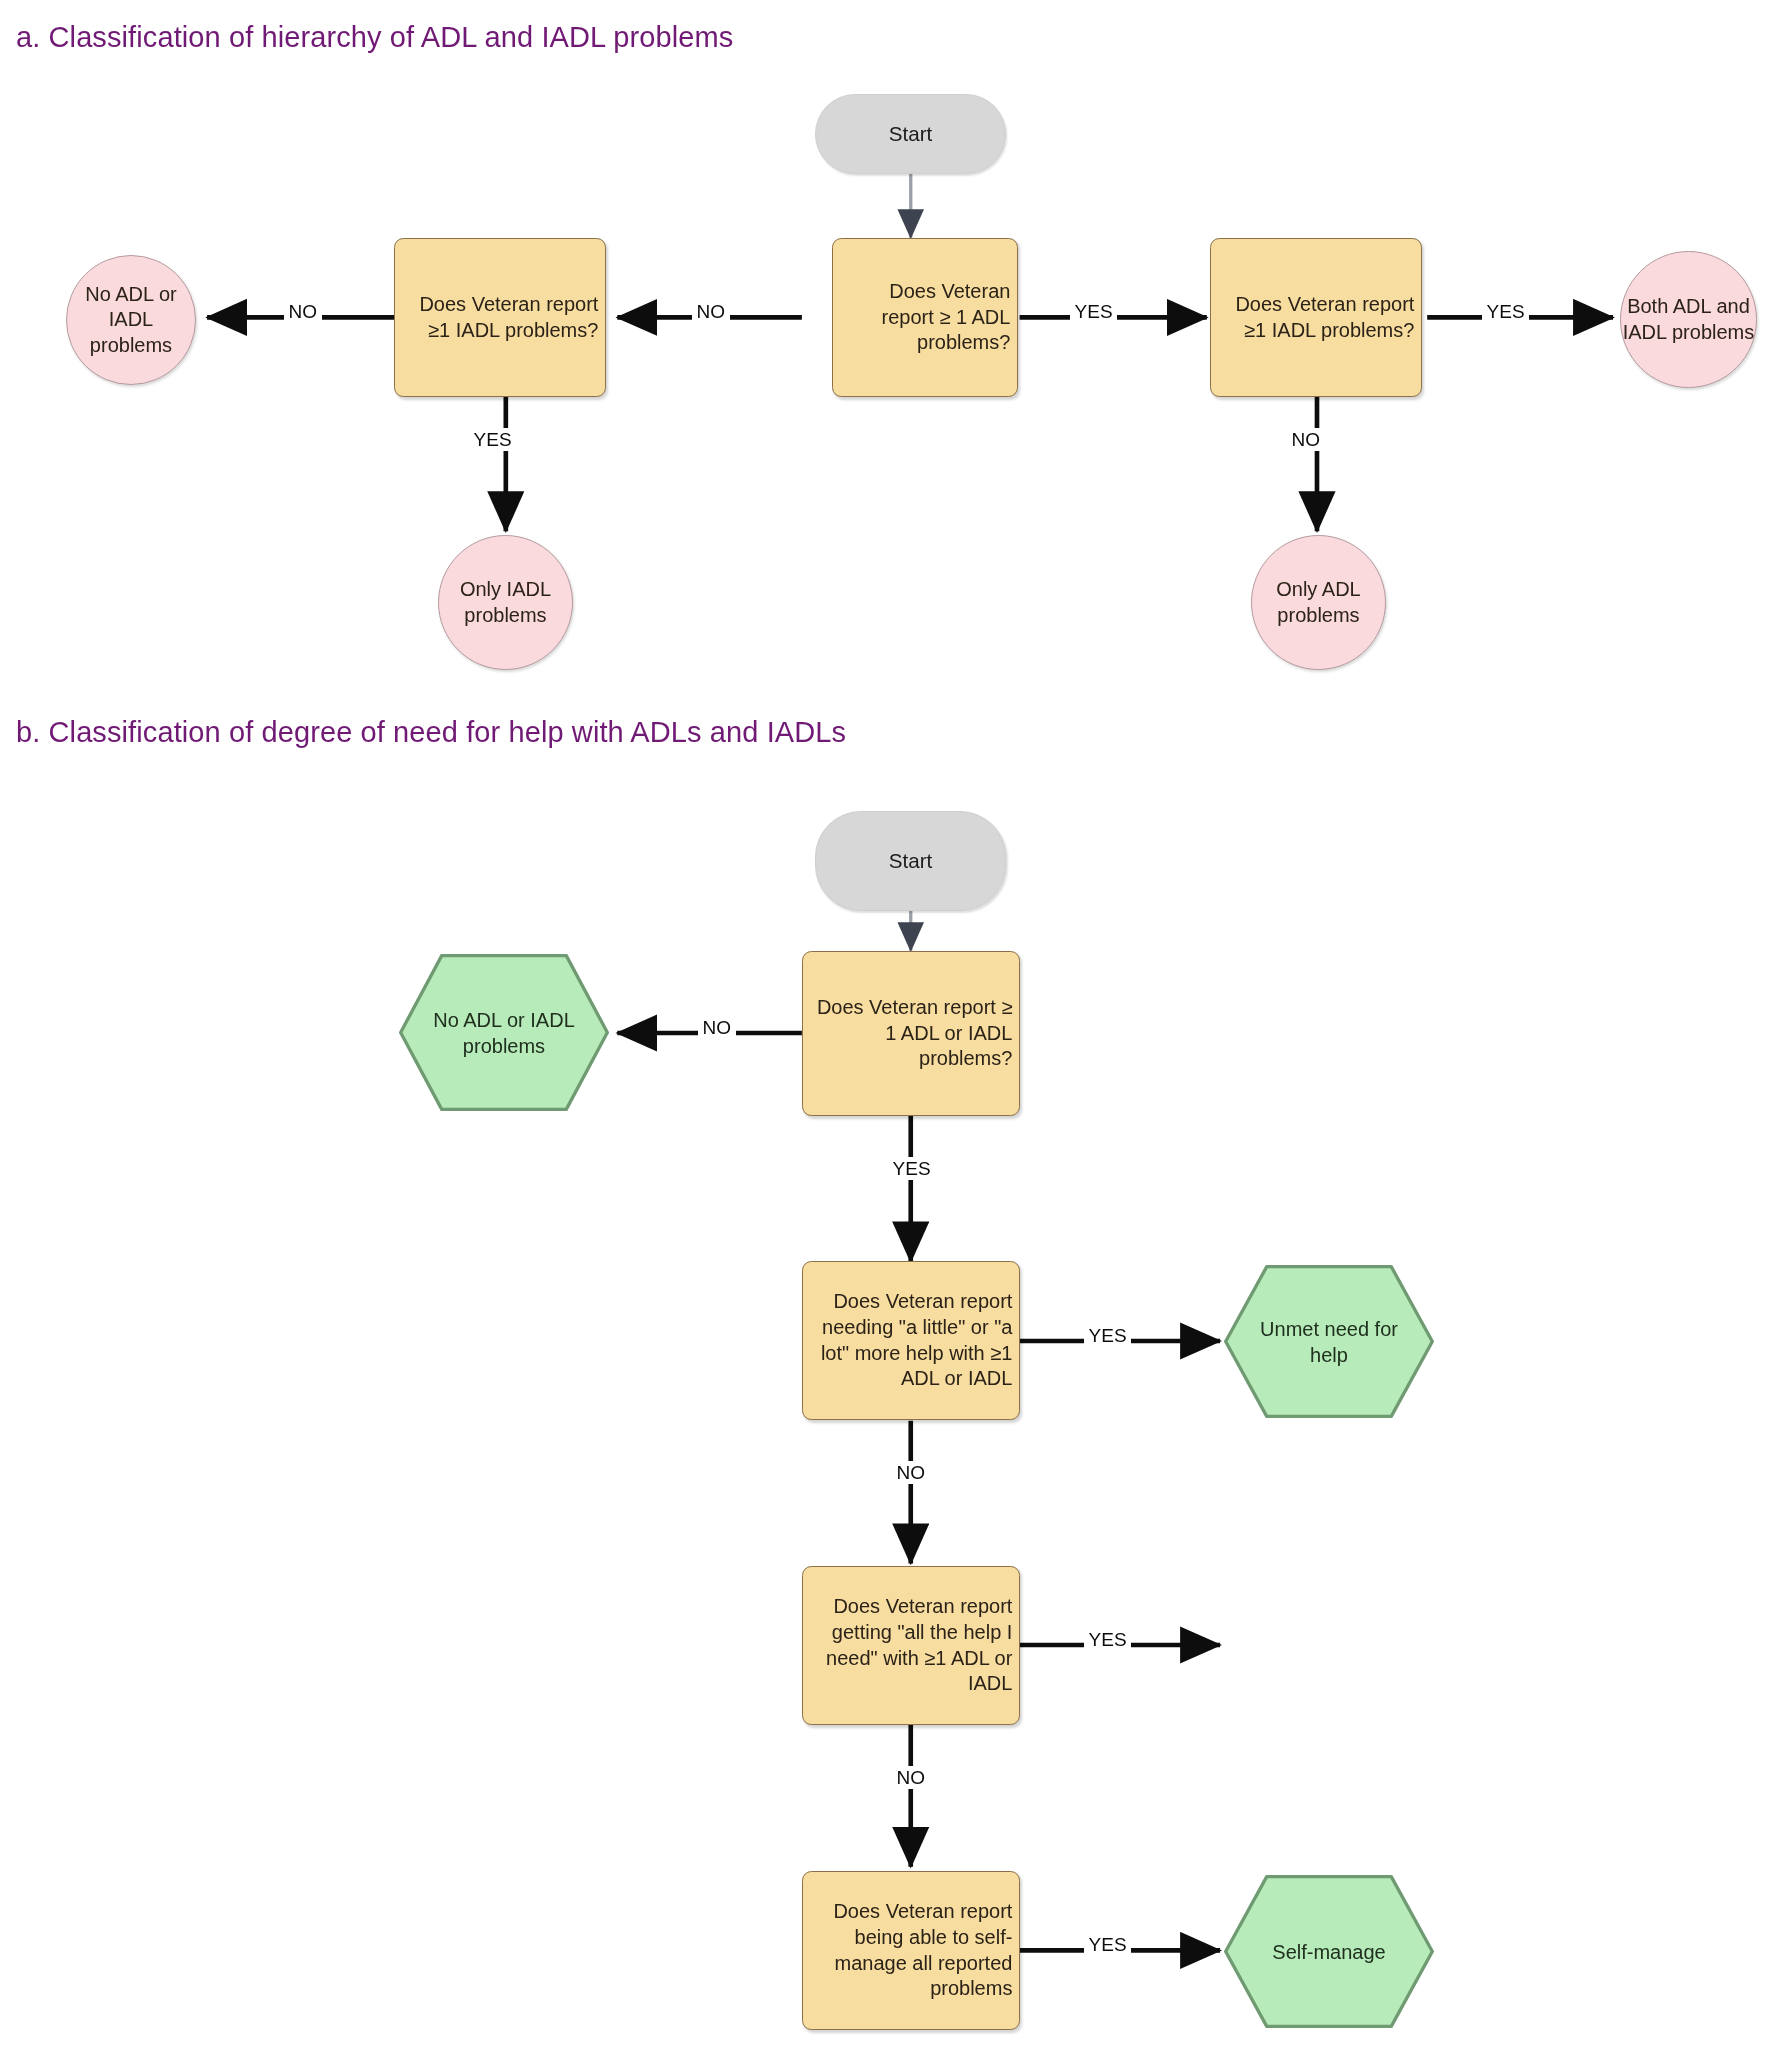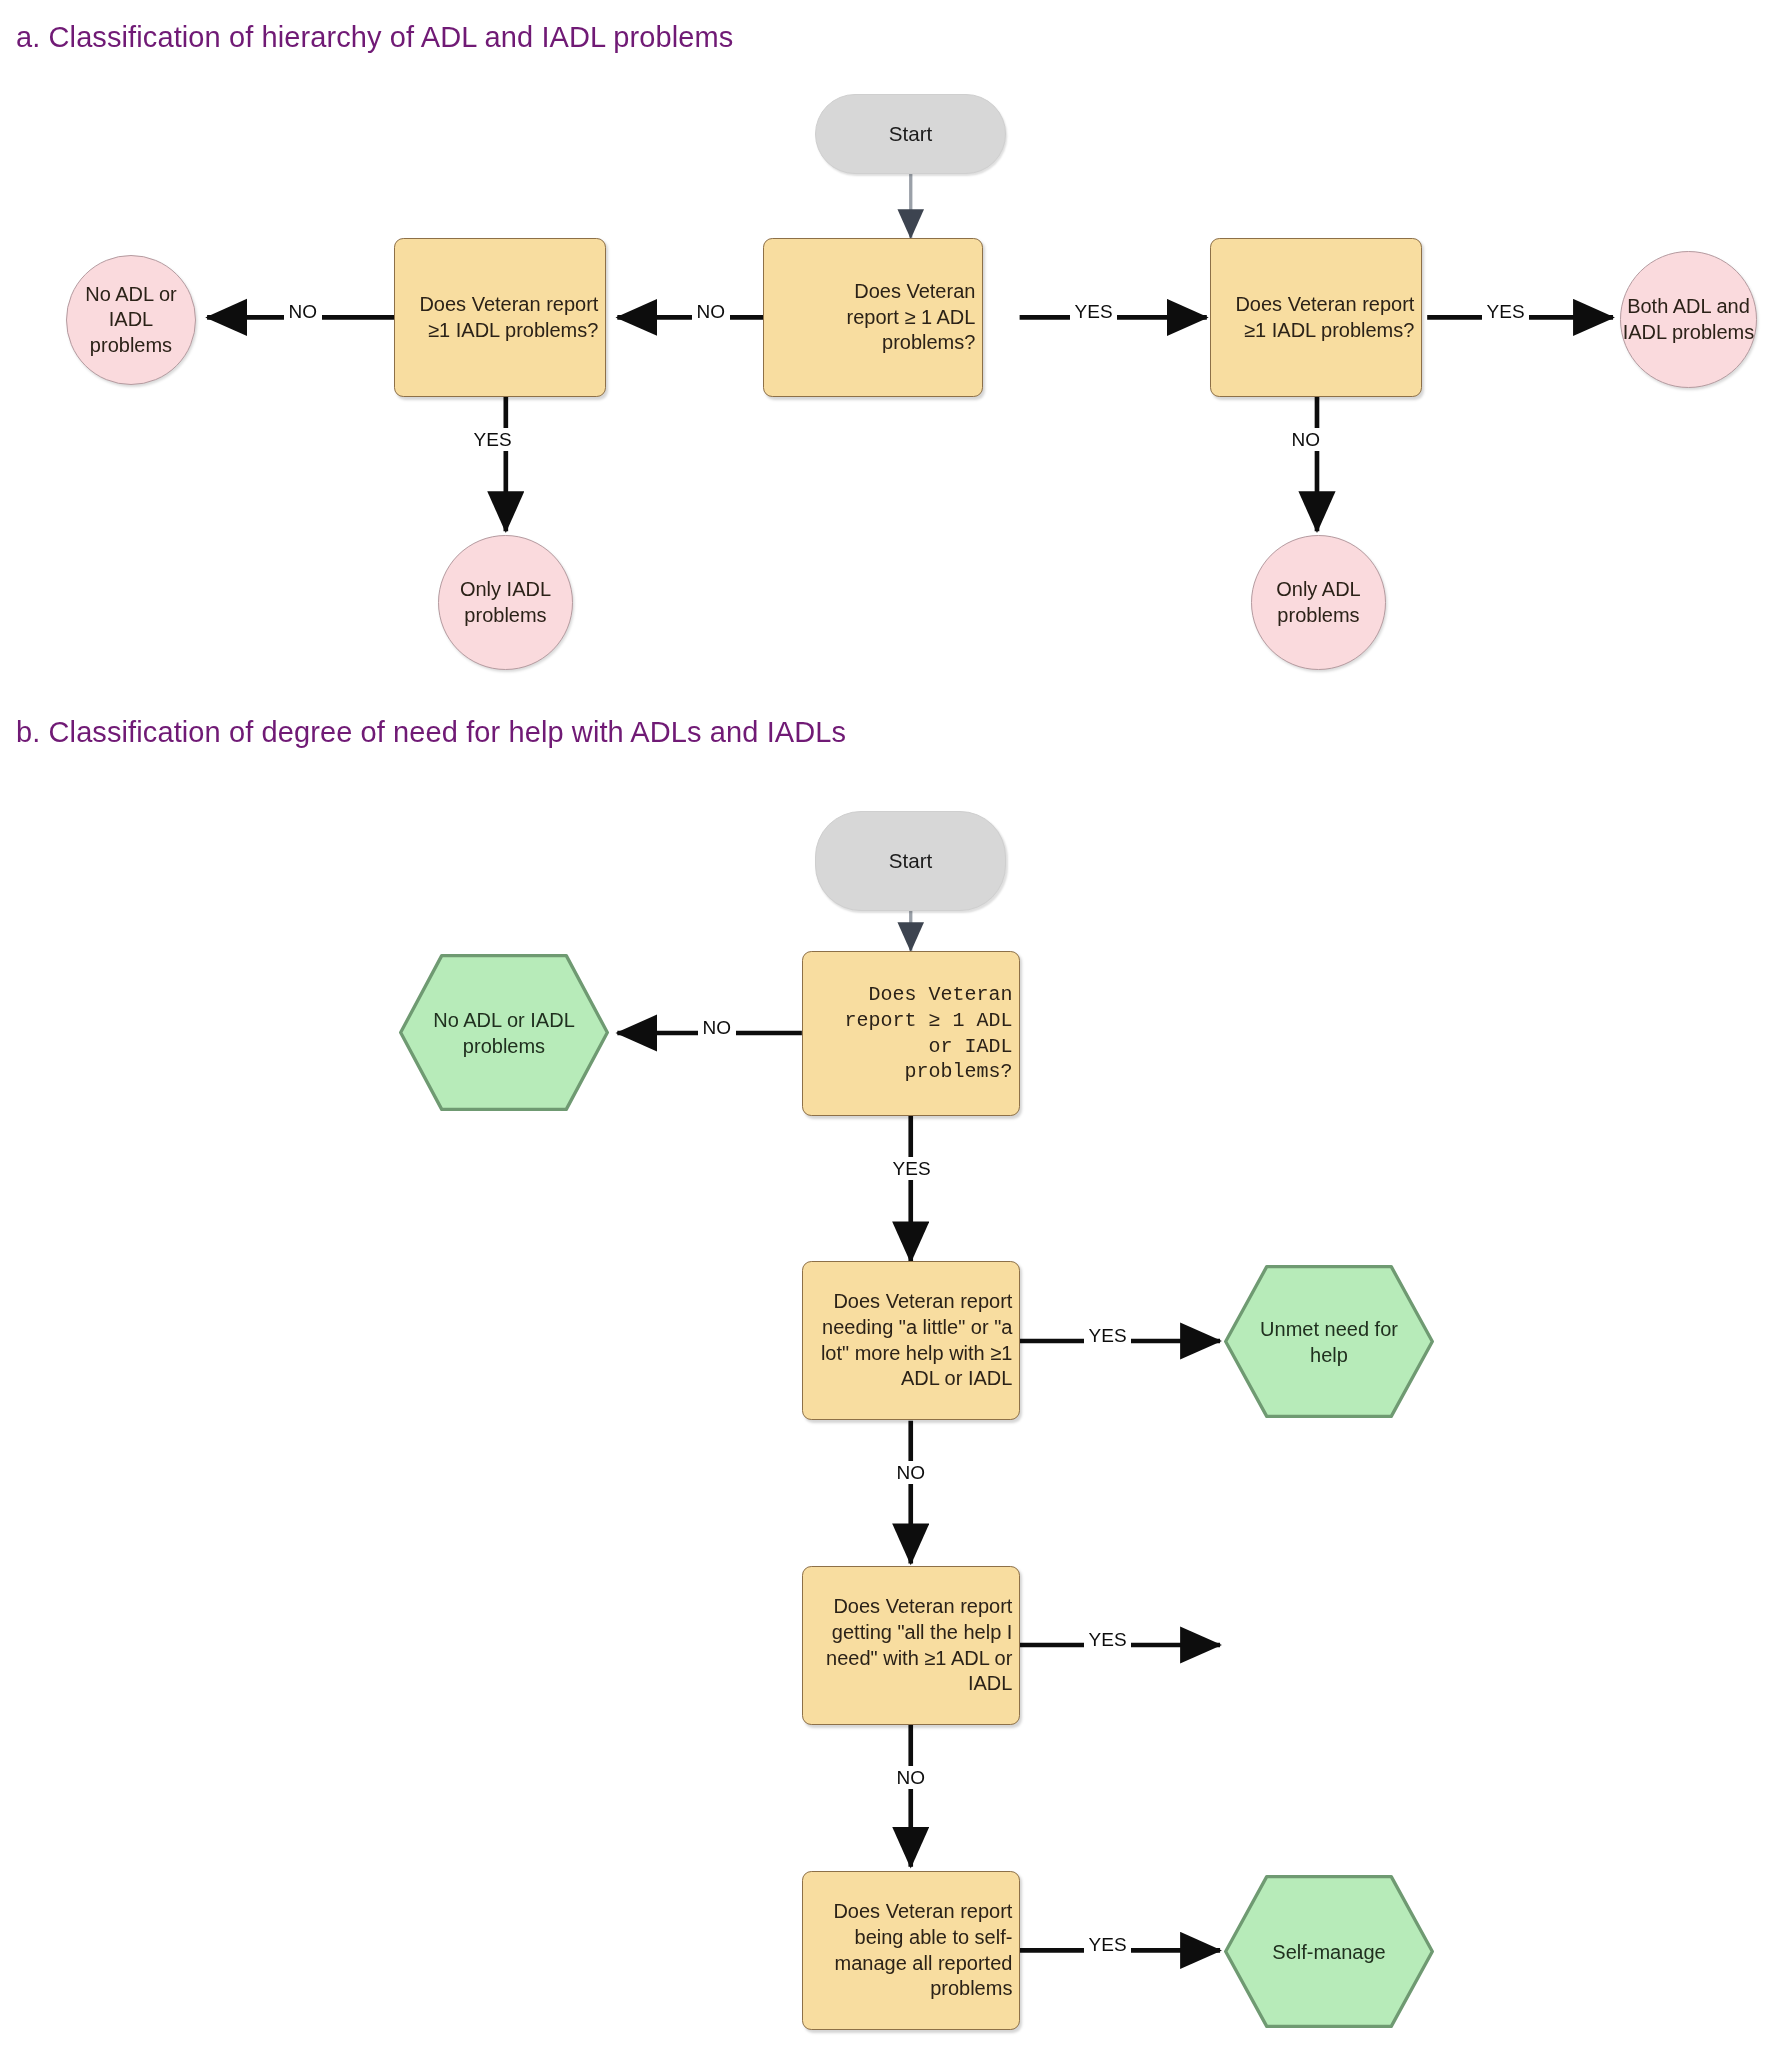--- a/index.html
+++ b/index.html
@@ -178,21 +178,21 @@
 
     <g>
       <line x1="1536" y1="2938" x2="1838" y2="2938" stroke="#0d0d0d" stroke-width="7" marker-end="url(#arrowBlack)"></line>
     </g>
   </svg>
 
   <div class="panel-title" style="left:16px; top:21px;">a. Classification of hierarchy of ADL and IADL problems</div>
 
   <div class="node start-node" style="left:815px; top:94px; width:191px; height:80px;">Start</div>
 
-  <div class="node decision-node" style="left:763px; top:238px; width:220px; height:159px;padding-left:47px;">Does Veteran report ≥ 1 ADL problems?</div>
+  <div class="node decision-node" style="left:832px; top:238px; width:186px; height:159px;padding-left:47px;">Does Veteran report ≥ 1 ADL problems?</div>
 
   <div class="node decision-node" style="left:394px; top:238px; width:212px; height:159px;">Does Veteran report ≥1 IADL problems?</div>
 
   <div class="node decision-node" style="left:1210px; top:238px; width:212px; height:159px;">Does Veteran report ≥1 IADL problems?</div>
 
   <div class="node circle-node" style="left:66px; top:255px; width:130px; height:130px;">No ADL or IADL problems</div>
 
   <div class="node circle-node" style="left:438px; top:535px; width:135px; height:135px;">Only IADL problems</div>
 
   <div class="node circle-node" style="left:1251px; top:535px; width:135px; height:135px;">Only ADL problems</div>
@@ -203,21 +203,21 @@
   <div class="edge-label" style="left:1070px; top:300px;">YES</div>
   <div class="edge-label" style="left:284px; top:300px;">NO</div>
   <div class="edge-label" style="left:469px; top:428px;">YES</div>
   <div class="edge-label" style="left:1482px; top:300px;">YES</div>
   <div class="edge-label" style="left:1287px; top:428px;">NO</div>
 
   <div class="panel-title" style="left:16px; top:716px;">b. Classification of degree of need for help with ADLs and IADLs</div>
 
   <div class="node start-node" style="left:815px; top:811px; width:191px; height:100px;">Start</div>
 
-  <div class="node decision-node" style="left:802px; top:951px; width:218px; height:165px;font-family:Liberation Mono, monospace;">Does Veteran report ≥ 1 ADL or IADL problems?</div>
+  <div class="node decision-node" style="left:802px; top:951px; width:218px; height:165px;">Does Veteran report ≥ 1 ADL or IADL problems?</div>
 
   <div class="node decision-node" style="left:802px; top:1261px; width:218px; height:159px;">Does Veteran report needing "a little" or "a lot" more help with ≥1 ADL or IADL</div>
 
   <div class="node decision-node" style="left:802px; top:1566px; width:218px; height:159px;">Does Veteran report getting "all the help I need" with ≥1 ADL or IADL</div>
 
   <div class="node decision-node" style="left:802px; top:1871px; width:218px; height:159px;">Does Veteran report being able to self-manage all reported problems</div>
 
   <div class="hex-wrap" style="left:398px; top:953px; width:212px; height:159px;">
     <svg width="212" height="159" viewBox="0 0 320 240">
       <polygon points="66,4 254,4 316,120 254,236 66,236 4,120" fill="#b7ebb9" stroke="#6f9a72" stroke-width="5" stroke-linejoin="round"></polygon>

